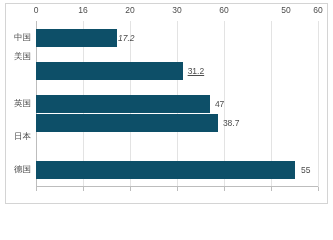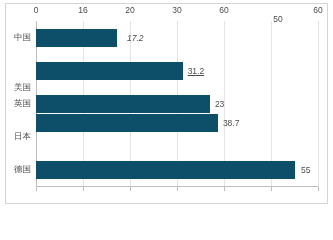--- a/index.html
+++ b/index.html
@@ -125,27 +125,27 @@
 <div id="chart-frame">
 
   <div class="outer-border"></div>
 
   <div id="xaxis-labels">
       <div class="xtick-label" style="left: 0px; color: rgb(77, 77, 77);">0</div>
       <div class="xtick-label" style="left: 47px; color: rgb(77, 77, 77);">16</div>
       <div class="xtick-label" style="left: 94px; color: rgb(77, 77, 77);">20</div>
       <div class="xtick-label" style="left: 141px; color: rgb(77, 77, 77);">30</div>
       <div class="xtick-label" style="left: 188px; color: rgb(77, 77, 77);">60</div>
-      <div class="xtick-label" style="left: 242px; color: rgb(77, 77, 77); margin-top: 9px;">50</div>
+      <div class="xtick-label" style="left: 250px; color: rgb(77, 77, 77);">50</div>
       <div class="xtick-label" style="left: 282px; color: rgb(77, 77, 77);">60</div>
     </div>
 
   <div id="ycat-labels">
       <div class="ycat-label" style="top: 16.6px; color: rgb(77, 77, 77);">中国</div>
-      <div class="ycat-label" style="top: 67px; color: rgb(77, 77, 77);">美国</div>
+      <div class="ycat-label" style="top: 36px; color: rgb(77, 77, 77);">美国</div>
       <div class="ycat-label" style="top: 83px; color: rgb(77, 77, 77);">英国</div>
       <div class="ycat-label" style="top: 116.2px; color: rgb(77, 77, 77); margin-left: 32px;">日本</div>
       <div class="ycat-label" style="top: 149.4px; color: rgb(77, 77, 77); margin-left: 8px;">德国</div>
     </div>
 
   <div id="plot">
     <div id="gridlines">
         <div class="gridline" style="left: 47px; background: rgb(227, 227, 227);"></div>
         <div class="gridline" style="left: 94px; background: rgb(227, 227, 227);"></div>
         <div class="gridline" style="left: 141px; background: rgb(227, 227, 227);"></div>
@@ -160,29 +160,29 @@
         <div class="xtick-mark" style="left: 47px; background: rgb(189, 189, 189);"></div>
         <div class="xtick-mark" style="left: 94px; background: rgb(189, 189, 189);"></div>
         <div class="xtick-mark" style="left: 141px; background: rgb(189, 189, 189);"></div>
         <div class="xtick-mark" style="left: 188px; background: rgb(189, 189, 189);"></div>
         <div class="xtick-mark" style="left: 235px; background: rgb(189, 189, 189);"></div>
         <div class="xtick-mark" style="left: 282px; background: rgb(189, 189, 189);"></div>
       </div>
     <div id="bars">
         <div class="bar-row" style="top: 7.6px; height: 18px; width: 282px;">
           <div class="bar" style="width: 80.84px; background: rgb(13, 79, 104);"></div>
-          <div class="bar-value" style="left: 91px; color: rgb(77, 77, 77); font-style: italic;">17.2</div>
+          <div class="bar-value" style="left: 82px; color: rgb(77, 77, 77); font-style: italic;">17.2</div>
         </div>
         <div class="bar-row" style="top: 40.8px; height: 18px; width: 282px;">
           <div class="bar" style="width: 146.64px; background: rgb(13, 79, 104);"></div>
           <div class="bar-value" style="left: 151.64px; color: rgb(77, 77, 77); text-decoration: underline;">31.2</div>
         </div>
         <div class="bar-row" style="top: 74px; height: 18px; width: 282px;">
           <div class="bar" style="width: 173.9px; background: rgb(13, 79, 104);"></div>
-          <div class="bar-value" style="left: 178.9px; color: rgb(77, 77, 77);">23</div>
+          <div class="bar-value" style="left: 178.9px; color: rgb(77, 77, 77);">47</div>
         </div>
         <div class="bar-row" style="top: 93px; height: 18px; width: 282px;">
           <div class="bar" style="width: 181.89px; background: rgb(13, 79, 104);"></div>
           <div class="bar-value" style="left: 186.89px; color: rgb(77, 77, 77);">38.7</div>
         </div>
         <div class="bar-row" style="top: 140.4px; height: 18px; width: 282px;">
           <div class="bar" style="width: 258.5px; background: rgb(13, 79, 104);"></div>
           <div class="bar-value" style="left: 265px; color: rgb(77, 77, 77);">55</div>
         </div>
       </div>

